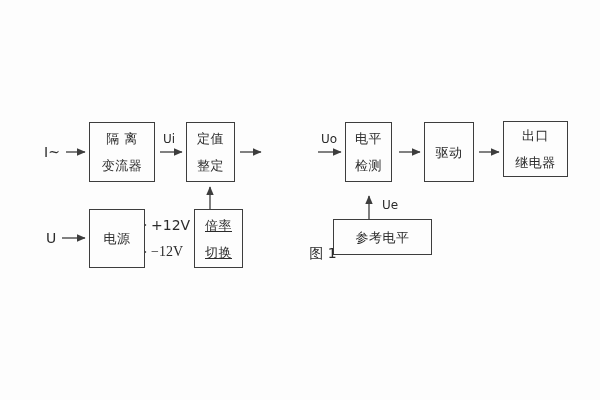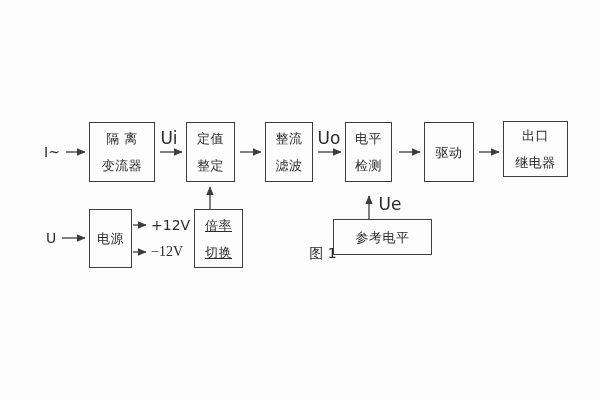--- a/index.html
+++ b/index.html
@@ -11,21 +11,21 @@
   }
   .box{
     position:absolute;box-sizing:border-box;
     border:1px solid var(--line,#4f4f4f);
     background:var(--bg,#fdfdfd);
     display:flex;flex-direction:column;justify-content:center;align-items:center;
     font-size:13px;line-height:1;gap:14px;
   }
   .box span{white-space:pre;letter-spacing:0.5px;}
   .lbl{
-    position:absolute;font-size:17px;line-height:1;white-space:pre;
+    position:absolute;font-size:12px;line-height:1;white-space:pre;
     display:flex;align-items:center;justify-content:center;
   }
   .lbl.big{font-size:14px;}
   svg.wires{position:absolute;left:0;top:0;pointer-events:none;}
   .arrow{stroke:var(--line,#3b3b3b);stroke-width:1.3;fill:none;}
   .ah{fill:var(--line,#3b3b3b);}
 </style>
 </head>
 <body>
 
@@ -51,37 +51,33 @@
   </svg>
 
   <div class="box" style="left:89px;top:122px;width:66px;height:60px;">
     <span>隔 离</span>
     <span>变流器</span>
   </div>
   <div class="box" style="left:186px;top:122px;width:49px;height:60px;">
     <span>定值</span>
     <span>整定</span>
   </div>
-  <div class="box" style="left:265px;top:122px;width:48px;height:60px;">
-    <span>整流</span>
-    <span>滤波</span>
-  </div>
   <div class="box" style="left:424px;top:122px;width:50px;height:60px;">
     <span>驱动</span>
   </div>
   <div class="box" style="left:345px;top:122px;width:47px;height:60px;">
     <span>电平</span>
     <span>检测</span>
   </div>
   <div class="box" style="left:503px;top:121px;width:65px;height:56px;">
     <span>出口</span>
     <span>继电器</span>
   </div>
 
-  <div class="box" style="left:89px;top:209px;width:43px;height:59px;">
+  <div class="box" style="left:89px;top:209px;width:56px;height:59px;">
     <span>电源</span>
   </div>
   <div class="box" style="left:194px;top:209px;width:49px;height:59px;text-decoration:underline;">
     <span>倍率</span>
     <span>切换</span>
   </div>
   <div class="box" style="left:333px;top:219px;width:99px;height:36px;">
     <span>参考电平</span>
   </div>
 

